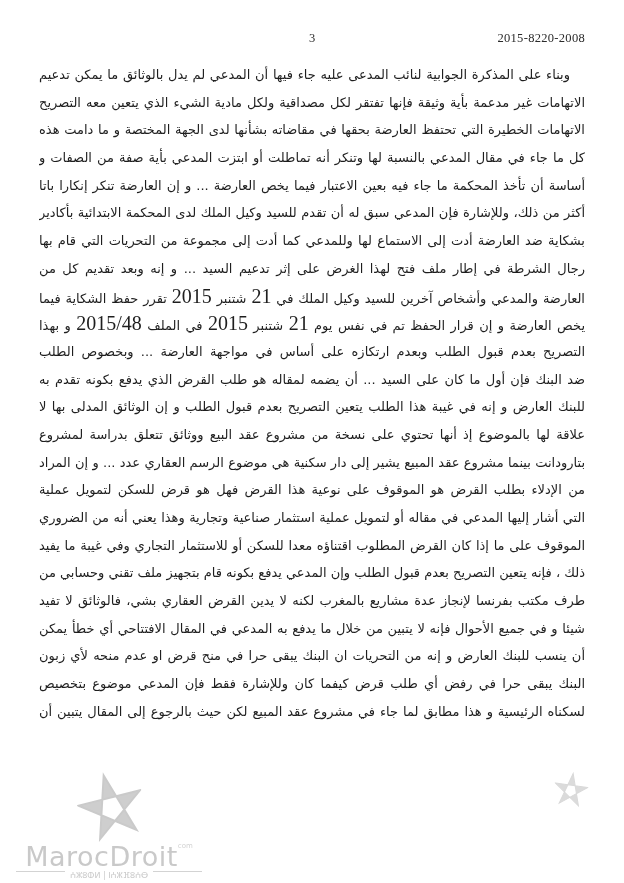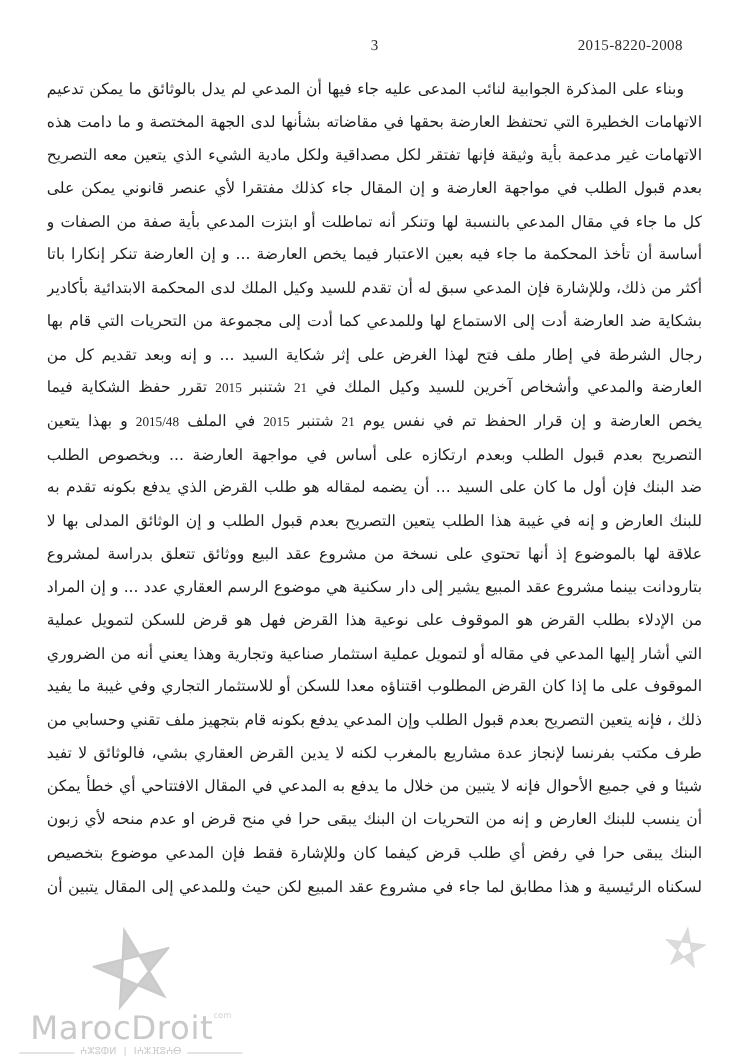--- a/index.html
+++ b/index.html
@@ -10,59 +10,59 @@
     overflow:hidden;
     font-family:"DejaVu Sans",sans-serif;
   }
   
   .header{
     position:absolute;top:31px;left:39px;right:39px;height:18px;
     font-family:"Liberation Serif","DejaVu Serif",serif;
     font-size:12.5px;color:#2a2a2a;
   }
   .page-number{position:absolute;left:0;right:0;text-align:center;}
-  .case-number{position:absolute;right:16px;top:0;direction:ltr;letter-spacing:.3px;}
+  .case-number{position:absolute;right:0;top:0;direction:ltr;letter-spacing:.3px;}
   
   .text-block{
     position:absolute;top:61px;left:39px;right:39px;
   }
   .doc-line{
     direction:rtl;
     text-align:justify;
     text-align-last:justify;
     font-size:13px;
     line-height:27.7px;
     height:27.7px;
     overflow:hidden;
     color:#1e1e1e;
     position:relative;
     z-index:2;
   }
   .doc-line.first{padding-right:15px;}
   .doc-line .num{
     font-family:"Liberation Serif","DejaVu Serif",serif;
-    font-size:11px;
+    font-size:20px;
     margin-top:48px;
   }
   
   .star-wm{position:absolute;z-index:1;}
   .star-big{left:78px;top:769px;width:66px;height:72px;opacity:.5;transform:rotate(-14deg);}
   .star-small{left:554px;top:771px;width:34px;height:36px;opacity:.4;transform:rotate(8deg);}
   .logo{
     position:absolute;left:16px;top:833px;width:186px;
     text-align:center;z-index:1;color:#c7c7c7;
   }
   .brand{
     font-size:27px;line-height:26px;letter-spacing:.5px;
     color:#c9c9c9;white-space:nowrap;direction:ltr;
   }
   .brand .brand-sup{font-size:7px;vertical-align:18px;letter-spacing:0;color:#d2d2d2;}
   .tif-row{
-    display:flex;align-items:center;gap:5px;margin-top:1px;
-    font-size:8px;line-height:10px;color:#c9c9c9;direction:ltr;white-space:nowrap;font-family:Liberation Mono, monospace;
+    display:flex;gap:5px;margin-top:1px;
+    font-size:8px;line-height:10px;color:#c9c9c9;direction:ltr;white-space:nowrap;
   }
   .tif-row::before,.tif-row::after{content:"";flex:1;border-top:1px solid #d3d3d3;height:0;}
   .subtitle{direction:rtl;font-size:8.5px;line-height:12px;color:#cfcfcf;margin-top:1px;}
 </style>
 </head>
 <body>
 
 <div class="page">
 
   <div class="header">
@@ -72,44 +72,43 @@
 
   <svg class="star-wm star-big" viewBox="0 0 100 100" xmlns="http://www.w3.org/2000/svg">
     <path d="M50 4 L78.5 96 L2 39 L98 39 L21.5 96 Z" fill="#9f9f9f" fill-rule="evenodd" stroke="#969696" stroke-width="3"></path>
   </svg>
   <svg class="star-wm star-small" viewBox="0 0 100 100" xmlns="http://www.w3.org/2000/svg">
     <path d="M50 4 L78.5 96 L2 39 L98 39 L21.5 96 Z" fill="#a8a8a8" fill-rule="evenodd" stroke="#a0a0a0" stroke-width="3"></path>
   </svg>
 
   <div class="text-block">
     <div class="doc-line first">وبناء على المذكرة الجوابية لنائب المدعى عليه جاء فيها أن المدعي لم يدل بالوثائق ما يمكن تدعيم هذه</div>
+    <div class="doc-line">الاتهامات غير مدعمة بأية وثيقة  فإنها تفتقر لكل مصداقية ولكل مادية الشيء الذي يتعين معه التصريح</div>
     <div class="doc-line">الاتهامات الخطيرة التي تحتفظ العارضة بحقها في مقاضاته بشأنها لدى الجهة المختصة و ما دامت هذه</div>
-    <div class="doc-line">الاتهامات غير مدعمة بأية وثيقة  فإنها تفتقر لكل مصداقية ولكل مادية الشيء الذي يتعين معه التصريح</div>
-    <div class="doc-line">بعدم قبول الطلب في مواجهة العارضة و إن المقال جاء كذلك مفتقرا لأي عنصر قانوني يمكن على</div>
     <div class="doc-line">كل ما جاء في مقال المدعي بالنسبة لها وتنكر أنه تماطلت أو ابتزت المدعي بأية صفة من الصفات و</div>
     <div class="doc-line">أساسة أن تأخذ المحكمة ما جاء فيه بعين الاعتبار فيما يخص العارضة ... و إن العارضة تنكر إنكارا باتا</div>
     <div class="doc-line">أكثر من ذلك، وللإشارة فإن المدعي سبق له أن تقدم للسيد وكيل الملك لدى المحكمة الابتدائية بأكادير</div>
     <div class="doc-line">بشكاية ضد العارضة أدت إلى الاستماع لها وللمدعي كما أدت إلى مجموعة من التحريات التي قام بها</div>
-    <div class="doc-line">رجال الشرطة في إطار ملف فتح لهذا الغرض على إثر شكاية السيد ... و إنه وبعد تقديم كل من</div>
+    <div class="doc-line">رجال الشرطة في إطار ملف فتح لهذا الغرض على إثر تدعيم السيد ... و إنه وبعد تقديم كل من</div>
     <div class="doc-line">العارضة والمدعي وأشخاص آخرين للسيد وكيل الملك في <span class="num">21</span> شتنبر <span class="num">2015</span> تقرر حفظ الشكاية فيما</div>
     <div class="doc-line">يخص العارضة و إن قرار الحفظ تم في نفس يوم <span class="num">21</span> شتنبر <span class="num">2015</span> في الملف <span class="num">2015/48</span> و بهذا يتعين</div>
     <div class="doc-line">التصريح بعدم قبول الطلب وبعدم ارتكازه على أساس في مواجهة العارضة ... وبخصوص الطلب الموجه</div>
     <div class="doc-line">ضد البنك فإن أول ما كان على السيد ...  أن يضمه لمقاله هو طلب القرض الذي يدفع بكونه تقدم به</div>
     <div class="doc-line">للبنك العارض و إنه في غيبة هذا الطلب يتعين التصريح بعدم قبول الطلب و إن الوثائق المدلى بها لا</div>
     <div class="doc-line">علاقة لها بالموضوع إذ أنها تحتوي على نسخة من مشروع عقد البيع ووثائق تتعلق بدراسة لمشروع مخبزة</div>
     <div class="doc-line">بتارودانت بينما مشروع عقد المبيع يشير إلى دار سكنية هي موضوع الرسم العقاري عدد  ... و إن المراد</div>
     <div class="doc-line">من الإدلاء بطلب القرض هو الموقوف على نوعية هذا القرض فهل هو قرض للسكن لتمويل عملية المبيع</div>
     <div class="doc-line">التي أشار إليها المدعي في مقاله  أو لتمويل عملية استثمار صناعية وتجارية وهذا يعني أنه من الضروري</div>
     <div class="doc-line">الموقوف على ما إذا كان القرض المطلوب اقتناؤه معدا للسكن أو للاستثمار التجاري وفي غيبة ما يفيد من</div>
     <div class="doc-line">ذلك ، فإنه يتعين التصريح بعدم قبول الطلب وإن المدعي يدفع بكونه قام بتجهيز ملف تقني وحسابي من</div>
     <div class="doc-line">طرف مكتب بفرنسا لإنجاز عدة مشاريع بالمغرب لكنه لا يدين القرض العقاري بشي، فالوثائق لا تفيد</div>
     <div class="doc-line">شيئا و في جميع الأحوال فإنه لا يتبين من خلال ما يدفع به المدعي في المقال الافتتاحي  أي خطأ يمكن</div>
     <div class="doc-line">أن ينسب للبنك العارض و إنه من التحريات ان البنك يبقى حرا في منح قرض او عدم منحه لأي زبون</div>
     <div class="doc-line">البنك يبقى حرا في رفض أي طلب قرض كيفما كان وللإشارة فقط فإن المدعي موضوع بتخصيص العقار</div>
-    <div class="doc-line">لسكناه الرئيسية  و هذا مطابق لما جاء في مشروع عقد المبيع لكن حيث وللمدعي إلى المقال يتبين أن</div>
+    <div class="doc-line">لسكناه الرئيسية  و هذا مطابق لما جاء في مشروع عقد المبيع لكن حيث بالرجوع إلى المقال يتبين أن</div>
   </div>
 
   <div class="logo">
     <div class="brand"><span>MarocDroit</span><span class="brand-sup">com</span></div>
     <div class="tif-row">
         <span>ⵄⵣⵓⵀⵍ | ⵏⵄⵣⴼⵓⵄⴱ</span>
       </div>
     <div class="subtitle">مجلة العلوم القانونية</div>
   </div>
 

